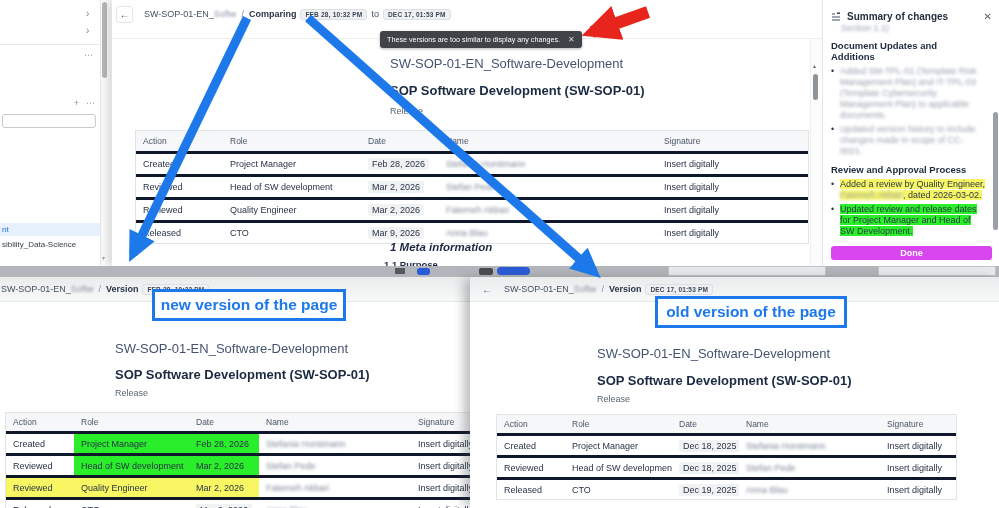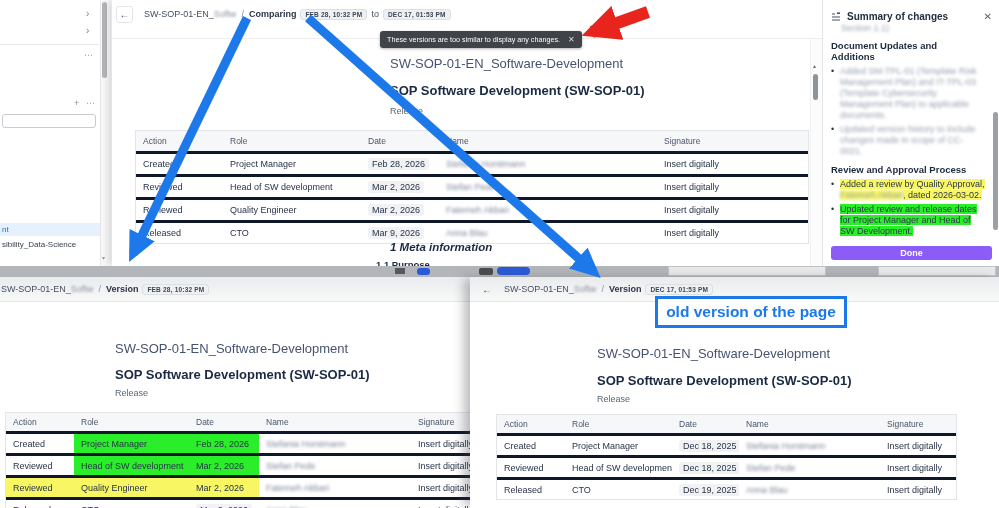--- a/index.html
+++ b/index.html
@@ -65,21 +65,21 @@
   #sum-body{flex:1;overflow:hidden;padding:0 14px 0 8px;position:relative;}
   .sum-frag{font-size:9px;margin:1px 0 6px 10px;}
   .sum-h{font-size:9.5px;font-weight:700;color:#1c2a3d;margin:7px 12px 4px 0;}
   .sum-b{display:flex;font-size:9px;line-height:11px;color:#2c3848;margin:3px 0;}
   .sum-b .dot{width:9px;flex:none;color:#2c3848;}
   .blurred-sum{filter:blur(1.4px);color:#98a1ae;}
   #sum-footer{height:14px;display:flex;align-items:center;padding:0 8px;flex:none;font-size:7.5px;color:#5a6472;}
   #sum-footer .note{flex:1;display:flex;align-items:center;}
   #ai-info-icon{width:8px;height:8px;border:1px solid #6a7380;border-radius:50%;font-size:6px;line-height:8px;text-align:center;color:#6a7380;margin-right:3px;font-style:italic;font-family:"Liberation Serif",serif;}
   .mini-ic{margin-left:5px;}
-  #done-btn{margin:4px 8px 6px 8px;height:14px;background:#8b5cf6;border-radius:3px;color:#fff;font-size:9px;font-weight:700;display:flex;align-items:center;justify-content:center;flex:none;}
+  #done-btn{margin:4px 8px 6px 8px;height:14px;background:#d946ef;border-radius:3px;color:#fff;font-size:9px;font-weight:700;display:flex;align-items:center;justify-content:center;flex:none;}
   #sum-scroll-thumb{position:absolute;right:2px;top:90px;width:5px;height:118px;background:#9aa0a6;border-radius:3px;}
   
   #gray-strip{left:0;top:266px;width:999px;height:11px;background:#b2b5b9;z-index:4;}
   .frag{position:absolute;}
   
   .bwin{background:#fff;z-index:5;}
   #left-window{left:0;top:277px;width:470px;height:231px;}
   #right-window{left:470px;top:277px;width:529px;height:231px;box-shadow:-8px 0 10px -2px rgba(60,64,70,.35);}
   .bwin-header{position:absolute;left:0;top:0;width:100%;height:24px;background:linear-gradient(180deg,#e9ebec,#f8f9f9);border-bottom:1px solid #e4e6e8;}
   .bwin .crumb-bar{top:0;height:24px;}
@@ -199,21 +199,21 @@
           <div class="tc c3">
             <span class="blurred">Anna Blau</span>
           </div>
           <div class="tc c4">
             <span>Insert digitally</span>
           </div>
         </div>
       </div>
 
     <div class="doc-section" style="left:278px;top:241px;font-style:italic;">1 Meta information</div>
-    <div class="doc-section" style="left:264px;top:259px;font-size:9.5px;">1.1 Purpose</div>
+    <div class="doc-section" style="left:272px;top:259px;font-size:9.5px;">1.1 Purpose</div>
 
     <div id="mid-scroll" class="abs"></div>
     <span id="mid-up" class="abs">▴</span>
     <div id="mid-thumb" class="abs"></div>
   </div>
 
   <div id="summary-panel" class="abs">
     <div id="sum-header">
       <svg width="10" height="10" viewBox="0 0 10 10">
           <path d="M1 2h3M1 5h8M1 8h8" stroke="#44506b" stroke-width="1.2" fill="none"></path>
@@ -231,21 +231,21 @@
           <span class="dot">•</span>
           <span><span class="blurred-sum">Added SM-TPL-01 (Template Risk Management Plan) and IT-TPL-03 (Template Cybersecurity Management Plan) to applicable documents.</span></span>
         </div>
         <div class="sum-b">
           <span class="dot">•</span>
           <span><span class="blurred-sum">Updated version history to include changes made in scope of CC-0021.</span></span>
         </div>
         <div class="sum-h">Review and Approval Process</div>
         <div class="sum-b">
           <span class="dot">•</span>
-          <span><span class="hl-yellow">Added a review by Quality Approval, </span><span class="blurred-sum hl-yellow">Fatemeh Akbari</span><span class="hl-yellow">, dated 2026-03-02.</span></span>
+          <span><span class="hl-yellow">Added a review by Quality Engineer, </span><span class="blurred-sum hl-yellow">Fatemeh Akbari</span><span class="hl-yellow">, dated 2026-03-02.</span></span>
         </div>
         <div class="sum-b">
           <span class="dot">•</span>
           <span><span class="hl-green">Updated review and release dates for Project Manager and Head of SW Development.</span></span>
         </div>
       </div>
     <div id="done-btn">Done</div>
   </div>
 
   <div id="toast" class="abs">
@@ -436,15 +436,16 @@
       </marker>
     </defs>
     <line x1="247" y1="18" x2="133" y2="254" stroke="#1d79ea" stroke-width="9"></line>
     <line x1="247" y1="18" x2="133" y2="254" stroke="#1d79ea" stroke-width="0.1" marker-end="url(#bh)"></line>
     <line x1="308" y1="18" x2="594" y2="272" stroke="#1d79ea" stroke-width="9"></line>
     <line x1="308" y1="18" x2="594" y2="272" stroke="#1d79ea" stroke-width="0.1" marker-end="url(#bh)"></line>
     <line x1="648" y1="12" x2="592" y2="32" stroke="#e8251c" stroke-width="12"></line>
     <line x1="648" y1="12" x2="592" y2="32" stroke="#e8251c" stroke-width="0.1" marker-end="url(#rh)"></line>
   </svg>
 
+  <div id="callout-new" class="callout">new version of the page</div>
   <div id="callout-old" class="callout">old version of the page</div>
 
 </div>
 
 </body></html>

